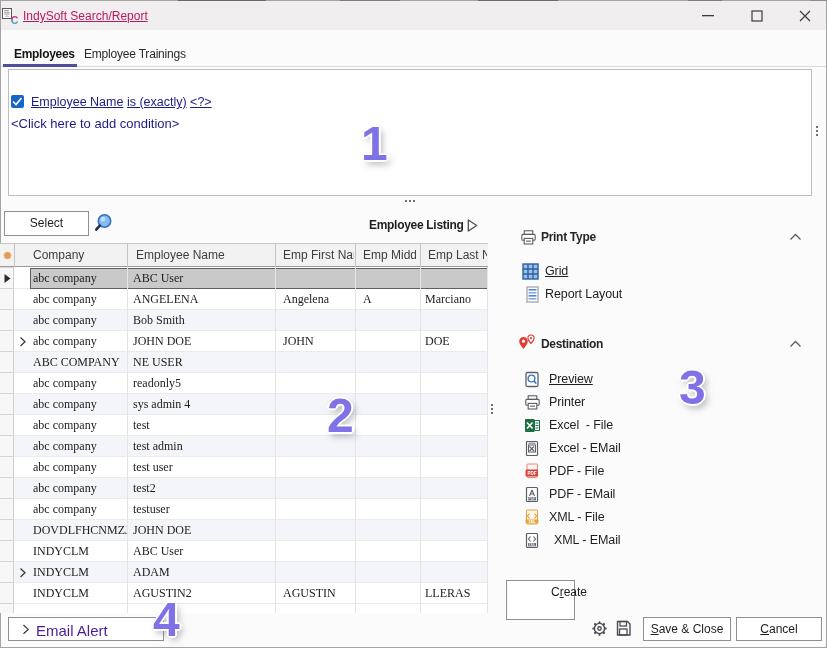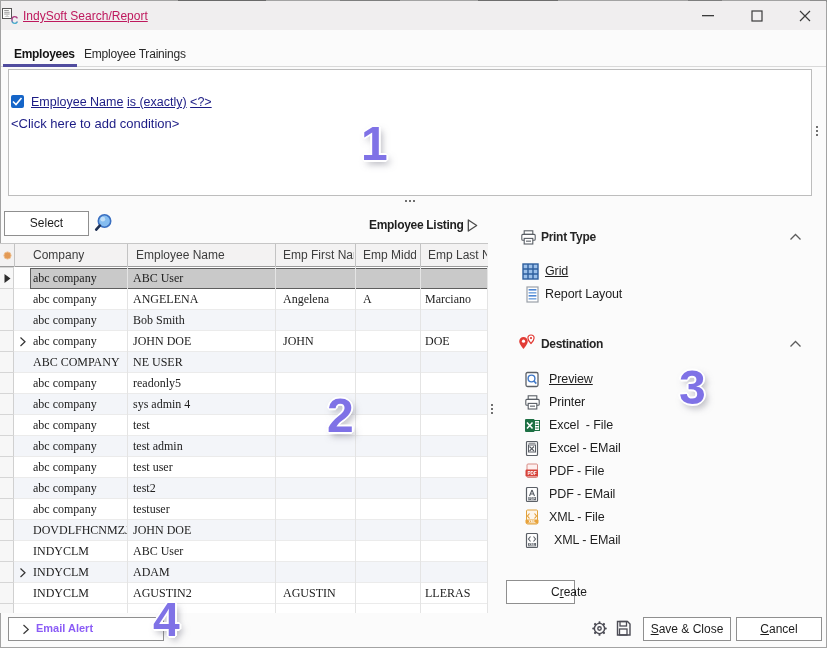--- a/index.html
+++ b/index.html
@@ -38,21 +38,21 @@
 .grow{position:absolute;left:0;width:488px;height:21px;border-bottom:1px solid #ebebeb;font-size:12px;color:#212121;font-family:Liberation Serif, serif;}
 .grow.alt{background:#f3f5f9;}
 .grow .c{position:absolute;top:3px;white-space:nowrap;overflow:hidden;}
 .gvl{position:absolute;top:23px;width:1px;height:346px;background:#e4e4e4;}
 .sel{position:absolute;left:30px;top:0px;width:458px;height:21px;background:#c9c9c9;border:1px solid #5f5f5f;}
 
 .phead{position:absolute;font-size:12px;letter-spacing:-0.3px;font-weight:bold;color:#262626;}
 .pitem{position:absolute;font-size:12.5px;letter-spacing:-0.1px;color:#1f1f1f;white-space:nowrap;}
 
 #emailbox{left:8px;top:617px;width:156px;height:24px;text-align:left;}
-#createbtn{left:506px;top:580px;width:69px;height:24px;line-height:22px;padding-left:44px;}
+#createbtn{left:506px;top:580px;width:69px;height:40px;line-height:22px;padding-left:44px;}
 #savebtn{left:643px;top:617px;width:88px;height:24px;line-height:22px;}
 #cancelbtn{left:736px;top:617px;width:86px;height:24px;line-height:22px;}
 
 .step{position:absolute;font-weight:bold;font-size:48px;color:#7f72e6;
  text-shadow:-2px 0 0 #fff,2px 0 0 #fff,0 -2px 0 #fff,0 2px 0 #fff,-1px -1px 0 #fff,1px 1px 0 #fff,-1px 1px 0 #fff,1px -1px 0 #fff,3px 4px 7px rgba(110,110,125,.55);}
 </style></head>
 <body>
 <div class="win"></div>
 <div class="abs" style="left:178px;top:0;width:88px;height:2px;background:#555;opacity:.75"></div>
 <div class="abs" style="left:340px;top:0;width:60px;height:2px;background:#666;opacity:.6"></div>
@@ -336,21 +336,21 @@
       <text x="8" y="13.8" text-anchor="middle" font-size="3.4" fill="#fff" font-family="Liberation Sans">XML</text>
     </svg>
     <div class="pitem" style="left:554px;top:533px">XML - EMail</div>
   </div>
 
 <div class="btn" id="createbtn">C<u>r</u>eate</div>
 <div class="btn" id="emailbox">
     <svg style="position:absolute;left:13px;top:6px" width="8" height="11">
       <path d="M1.5 1 L6.2 5.4 L1.5 9.8" fill="none" stroke="#3c3c3c" stroke-width="1.3"></path>
     </svg>
-    <span style="position:absolute;left:27px;top:4px;font-weight:bold;font-size:11px;color:#8b5cf6">Email Alert</span>
+    <span style="position:absolute;left:27px;top:4px;font-weight:normal;font-size:15px;color:#4c1d95">Email Alert</span>
   </div>
 <svg class="abs" style="left:591px;top:620px" width="17" height="17" viewBox="0 0 17 17">
  <g stroke="#4c4c55" stroke-width="1.4" fill="none">
  <circle cx="8.5" cy="8.5" r="5.1"></circle>
  <circle cx="8.5" cy="8.5" r="1.7"></circle>
  </g>
  <g fill="#4c4c55">
  <rect x="7.5" y="1.2" width="2" height="2.4" rx="0.9"></rect>
  <rect x="7.5" y="13.4" width="2" height="2.4" rx="0.9"></rect>
  <rect x="1.2" y="7.5" width="2.4" height="2" rx="0.9"></rect>

